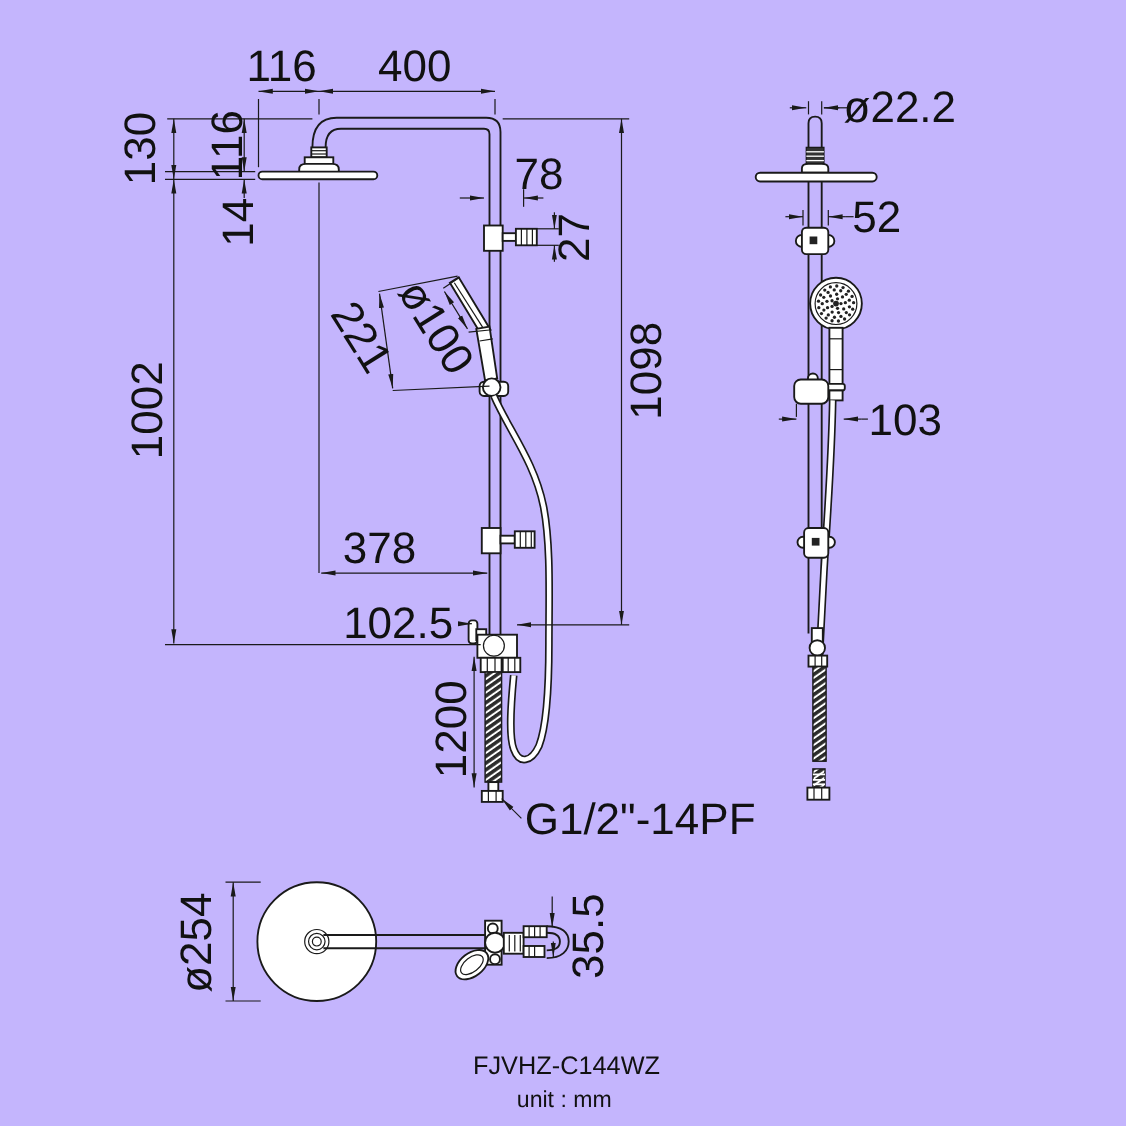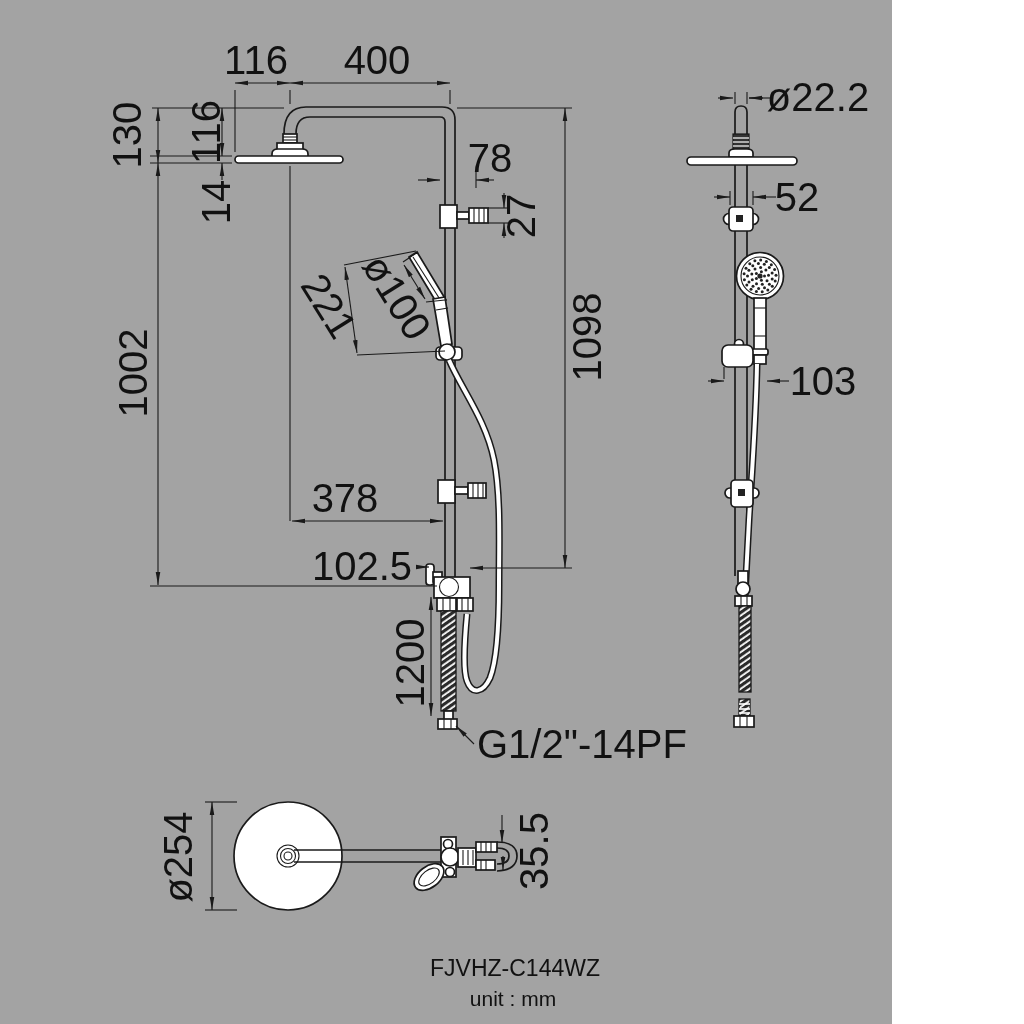--- a/index.html
+++ b/index.html
@@ -1,16 +1,16 @@
 <!DOCTYPE html>
 <html><head>
 <meta charset="utf-8">
 <style>
   html,body{margin:0;padding:0;background:#fff;}
-  .page{width:892px;height:1024px;position:relative;background:#a3a3a3;overflow:hidden;}
+  .page{width:1024px;height:1024px;position:relative;background:#c4b5fd;overflow:hidden;}
   svg{display:block;}
   text{font-family:"Liberation Sans","DejaVu Sans",sans-serif;fill:#111;}
   .dim{font-size:40px;}
   .title{font-size:23px;}
   .unit{font-size:21px;}
   .s{stroke:#1a1a1a;stroke-width:1.7;fill:none;}
   .sw{stroke:#1a1a1a;stroke-width:1.7;fill:#fff;}
   .thin{stroke:#1a1a1a;stroke-width:1.1;fill:none;}
   .dark{fill:#333;stroke:#1a1a1a;stroke-width:1.2;}
 </style>

